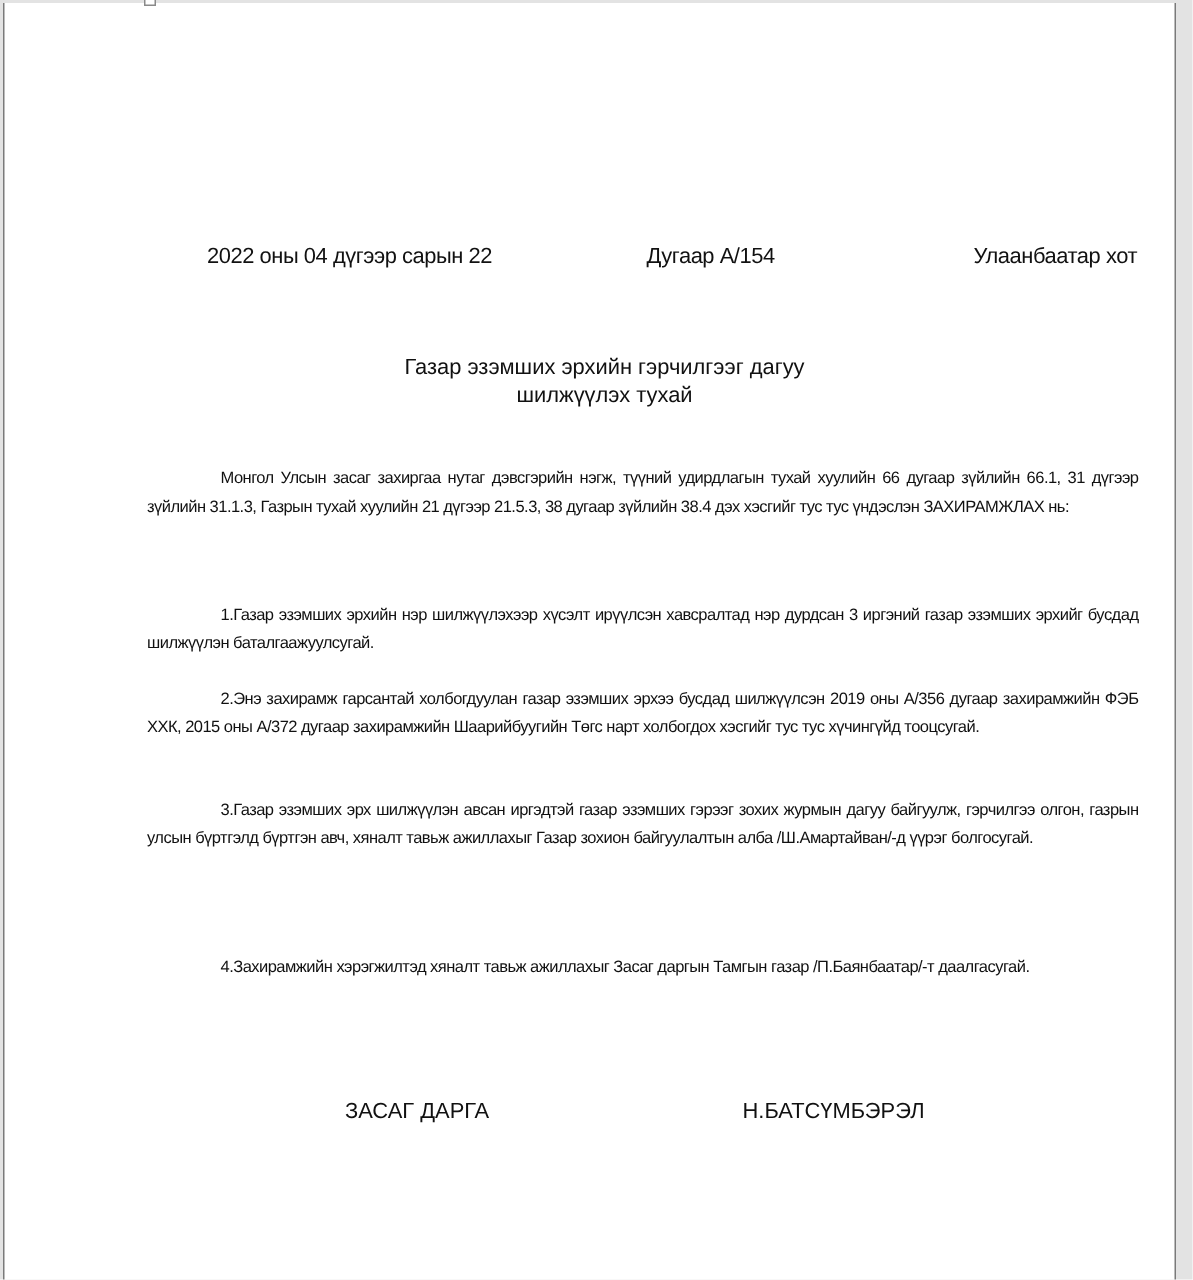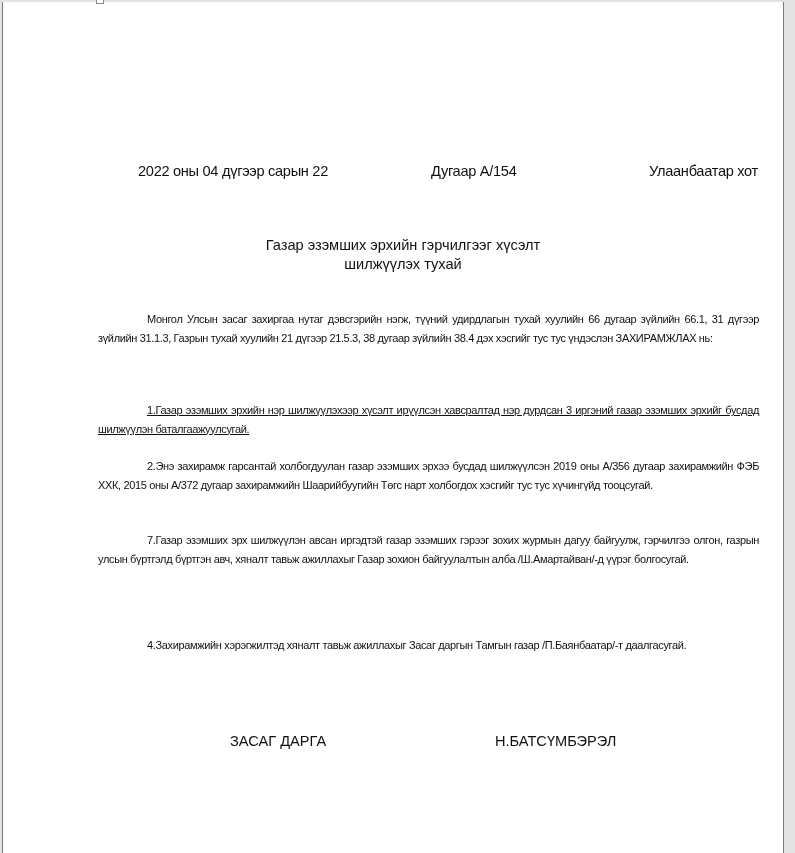--- a/index.html
+++ b/index.html
@@ -38,21 +38,21 @@
     .para {
       position: absolute; left: 95px; width: 661px;
       font-size: 11px; color: #111; line-height: 18.6px;
       text-align: justify;
       font-family: "Liberation Sans", sans-serif;
       letter-spacing: -0.35px;
       word-spacing: 0px;
     }
     .para .indent { display: inline-block; width: 49px; }
     .p0 { top: 308px; }
-    .p1 { top: 399px; text-decoration: underline; }
+    .p1 { top: 399px; }
     .p2 { top: 455px; }
     .p3 { top: 529px; }
     .p4 { top: 602px; margin-top: 32px; }
     .sign {
       position: absolute; top: 731px; font-size: 14.6px; color: #111; white-space: nowrap;
     }
     .sign-left { left: 227px; text-align: right; }
     .sign-right { left: 492px; }
   </style>
 </head>
@@ -61,29 +61,29 @@
 <div class="page">
   <div class="corner-mark"></div>
 
   <div class="date-line">
     <span class="date-left">2022 оны 04 дүгээр сарын 22</span>
     <span class="date-mid">Дугаар А/154</span>
     <span class="date-right">Улаанбаатар хот</span>
   </div>
 
   <div class="title">
-    <div>Газар эзэмших эрхийн гэрчилгээг хүсэлт</div>
+    <div>Газар эзэмших эрхийн гэрчилгээг дагуу</div>
     <div>шилжүүлэх тухай</div>
   </div>
 
   <div class="para p0"><span class="indent"></span><span>Монгол Улсын засаг захиргаа нутаг дэвсгэрийн нэгж, түүний удирдлагын тухай хуулийн 66 дугаар зүйлийн 66.1, 31 дүгээр зүйлийн 31.1.3, Газрын тухай хуулийн 21 дүгээр 21.5.3, 38 дугаар зүйлийн 38.4 дэх хэсгийг тус тус үндэслэн ЗАХИРАМЖЛАХ нь:</span></div>
 
   <div class="para p1"><span class="indent"></span><span>1.Газар эзэмших эрхийн нэр шилжүүлэхээр хүсэлт ирүүлсэн хавсралтад нэр дурдсан 3 иргэний газар эзэмших эрхийг бусдад шилжүүлэн баталгаажуулсугай.</span></div>
 
   <div class="para p2"><span class="indent"></span><span>2.Энэ захирамж гарсантай холбогдуулан газар эзэмших эрхээ бусдад шилжүүлсэн 2019 оны А/356 дугаар захирамжийн ФЭБ ХХК, 2015 оны А/372 дугаар захирамжийн Шаарийбуугийн Төгс нарт холбогдох хэсгийг тус тус хүчингүйд тооцсугай.</span></div>
 
-  <div class="para p3"><span class="indent"></span><span>7.Газар эзэмших эрх шилжүүлэн авсан иргэдтэй газар эзэмших гэрээг зохих журмын дагуу байгуулж, гэрчилгээ олгон, газрын улсын бүртгэлд бүртгэн авч, хяналт тавьж ажиллахыг Газар зохион байгуулалтын алба /Ш.Амартайван/-д үүрэг болгосугай.</span></div>
+  <div class="para p3"><span class="indent"></span><span>3.Газар эзэмших эрх шилжүүлэн авсан иргэдтэй газар эзэмших гэрээг зохих журмын дагуу байгуулж, гэрчилгээ олгон, газрын улсын бүртгэлд бүртгэн авч, хяналт тавьж ажиллахыг Газар зохион байгуулалтын алба /Ш.Амартайван/-д үүрэг болгосугай.</span></div>
 
   <div class="para p4"><span class="indent"></span><span>4.Захирамжийн хэрэгжилтэд хяналт тавьж ажиллахыг Засаг даргын Тамгын газар /П.Баянбаатар/-т даалгасугай.</span></div>
 
   <div class="sign sign-left">ЗАСАГ ДАРГА</div>
   <div class="sign sign-right">Н.БАТСҮМБЭРЭЛ</div>
 </div>
 
 </body></html>

